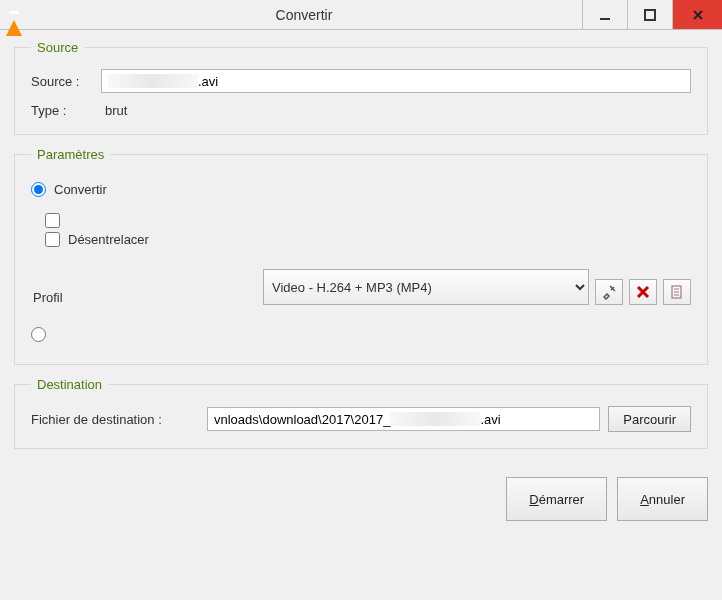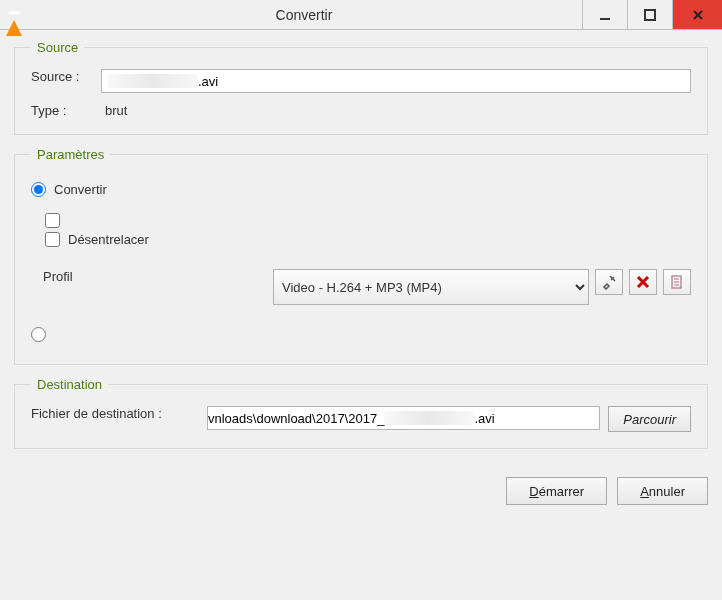--- a/index.html
+++ b/index.html
@@ -12,48 +12,48 @@
 .win-btn { width: 45px; display: flex; align-items: center; justify-content: center; border-left: 1px solid #c0c0c0; cursor: default; }
 .win-btn.min svg, .win-btn.max svg { width: 12px; height: 12px; }
 .win-btn.close { width: 50px; background: #e13c32; }
 .win-btn.close svg { width: 12px; height: 12px; }
 
 .content { padding: 10px 14px 10px 14px; }
 
 fieldset.group { border: 1px solid #d8d8d8; border-radius: 0; padding: 14px 16px 16px 16px; margin-bottom: 12px; position: relative; background: #f0f0f0; }
 fieldset.group > legend { padding: 0 6px; color: #4d7c0f; }
 
-.row { display: flex; margin-bottom: 10px; }
+.row { display: flex; align-items: center; margin-bottom: 10px; }
 .row:last-child { margin-bottom: 0; }
 
 .lbl { color: #333; }
 
 .src-label { width: 70px; }
 .type-label { width: 70px; }
 .type-val { color: #333; margin-left: 4px; }
 
 .radio-row { display: flex; align-items: center; margin: 6px 0 16px 0; }
 .radio-row input[type=radio] { width: 15px; height: 15px; margin-right: 8px; }
 
 .check-row { display: flex; align-items: center; margin: 4px 0 4px 14px; }
 .check-row input[type=checkbox] { width: 15px; height: 15px; margin-right: 8px; border: 1px solid #888; }
 
-.profile-row { display: flex; align-items: flex-start; margin: 22px 0 4px 12px; }
+.profile-row { display: flex; align-items: flex-end; margin: 22px 0 4px 2px; }
 .profile-label { width: 230px; }
 select.profile { flex: 1; height: 36px; border: 1px solid #b0b0b0; background: linear-gradient(#fcfcfc,#ececec); padding: 0 4px; color: #333; }
 .icon-btn { width: 28px; height: 26px; margin-left: 6px; border: 1px solid #b0b0b0; background: linear-gradient(#fcfcfc,#ececec); display: flex; align-items: center; justify-content: center; cursor: pointer; }
 .icon-btn svg { width: 16px; height: 16px; }
 
 .radio-row.raw { margin: 22px 0 6px 0; }
 
 .dest-label { width: 176px; }
-button.browse { height: 26px; padding: 0 14px; margin-left: 8px; border: 1px solid #aaa; background: linear-gradient(#f8f8f8,#e8e8e8); cursor: pointer; color: #222; font-style: italic; }
+button.browse { height: 26px; padding: 0 14px; margin-left: 8px; border: 1px solid #aaa; background: linear-gradient(#f8f8f8,#e8e8e8); cursor: pointer; color: #222; }
 
 .footer { display: flex; justify-content: flex-end; padding: 6px 14px; gap: 10px; }
-button.main { height: 28px; padding: 0 22px; border: 1px solid #aaa; background: linear-gradient(#f8f8f8,#e8e8e8); cursor: pointer; color: #222; }
+button.main { height: 44px; padding: 0 22px; border: 1px solid #aaa; background: linear-gradient(#f8f8f8,#e8e8e8); cursor: pointer; color: #222; }
 button.main u { text-decoration: underline; }
 
 .pylon { width:0; height:0; border-left:8px solid transparent; border-right:8px solid transparent; border-bottom:16px solid #ff8c00; position:relative; }
 .pylon::after{content:"";position:absolute;left:-5px;top:6px;width:10px;height:3px;background:#fff;}
 
 .obscured { background: linear-gradient(90deg,#f8f8f8,#e8e8e8,#f8f8f8); color: transparent; user-select: none; display:inline-block; width:90px; height:14px; vertical-align:middle; }
 </style>
 </head>
 <body>
 
@@ -143,21 +143,21 @@
 
     <div class="radio-row raw">
       <input type="radio" name="mode" style="">
     </div>
   </fieldset>
 
   <fieldset class="group">
     <legend>Destination</legend>
     <div class="row">
       <span class="lbl dest-label">Fichier de destination :</span>
-      <div style="flex:1;height:24px;border:1px solid #b5b5b5;background:#fff;padding:0 0;display:flex;align-items:center;">
+      <div style="flex:1;height:24px;border:1px solid #b5b5b5;background:#fff;padding:0 6px;display:flex;align-items:center;">
         <span>vnloads\download\2017\2017_</span>
           <span class="obscured"></span>
           <span>.avi</span>
       </div>
       <button class="browse">Parcourir</button>
     </div>
   </fieldset>
 
 </div>
 

